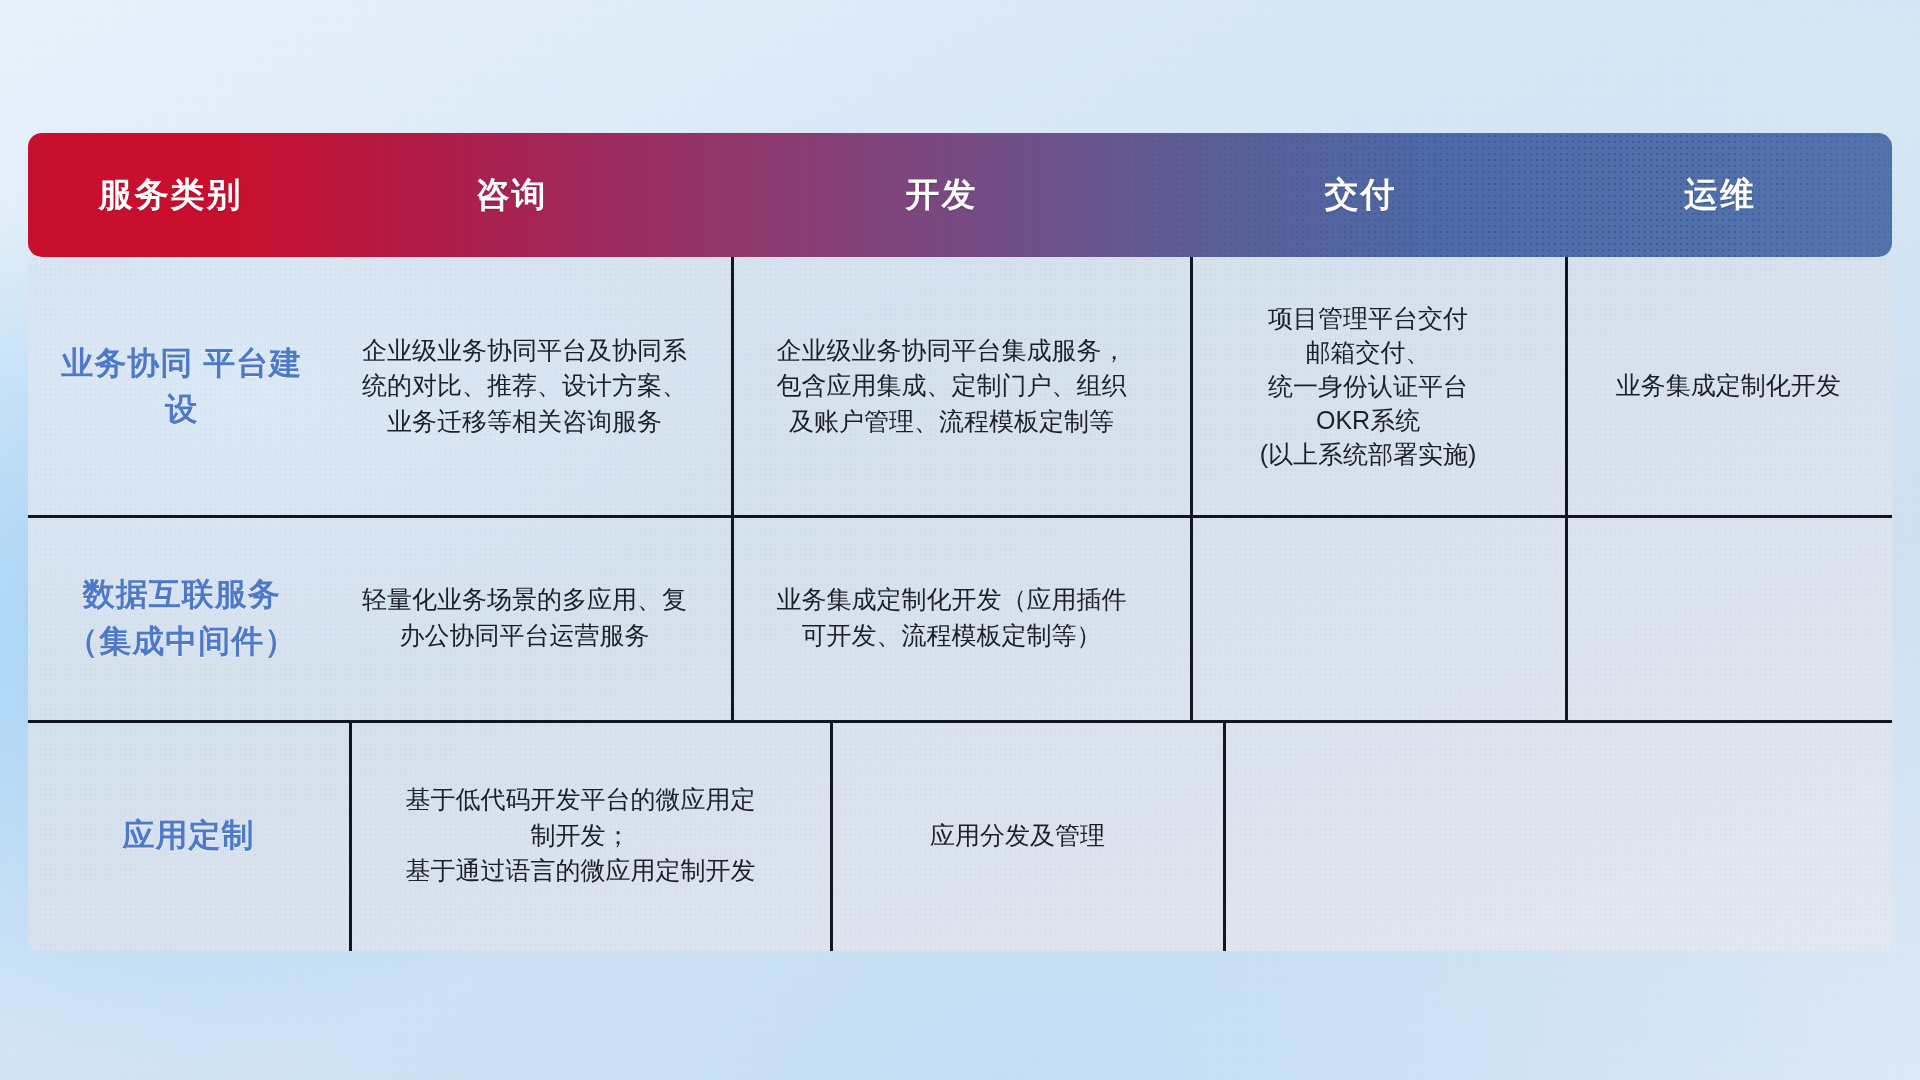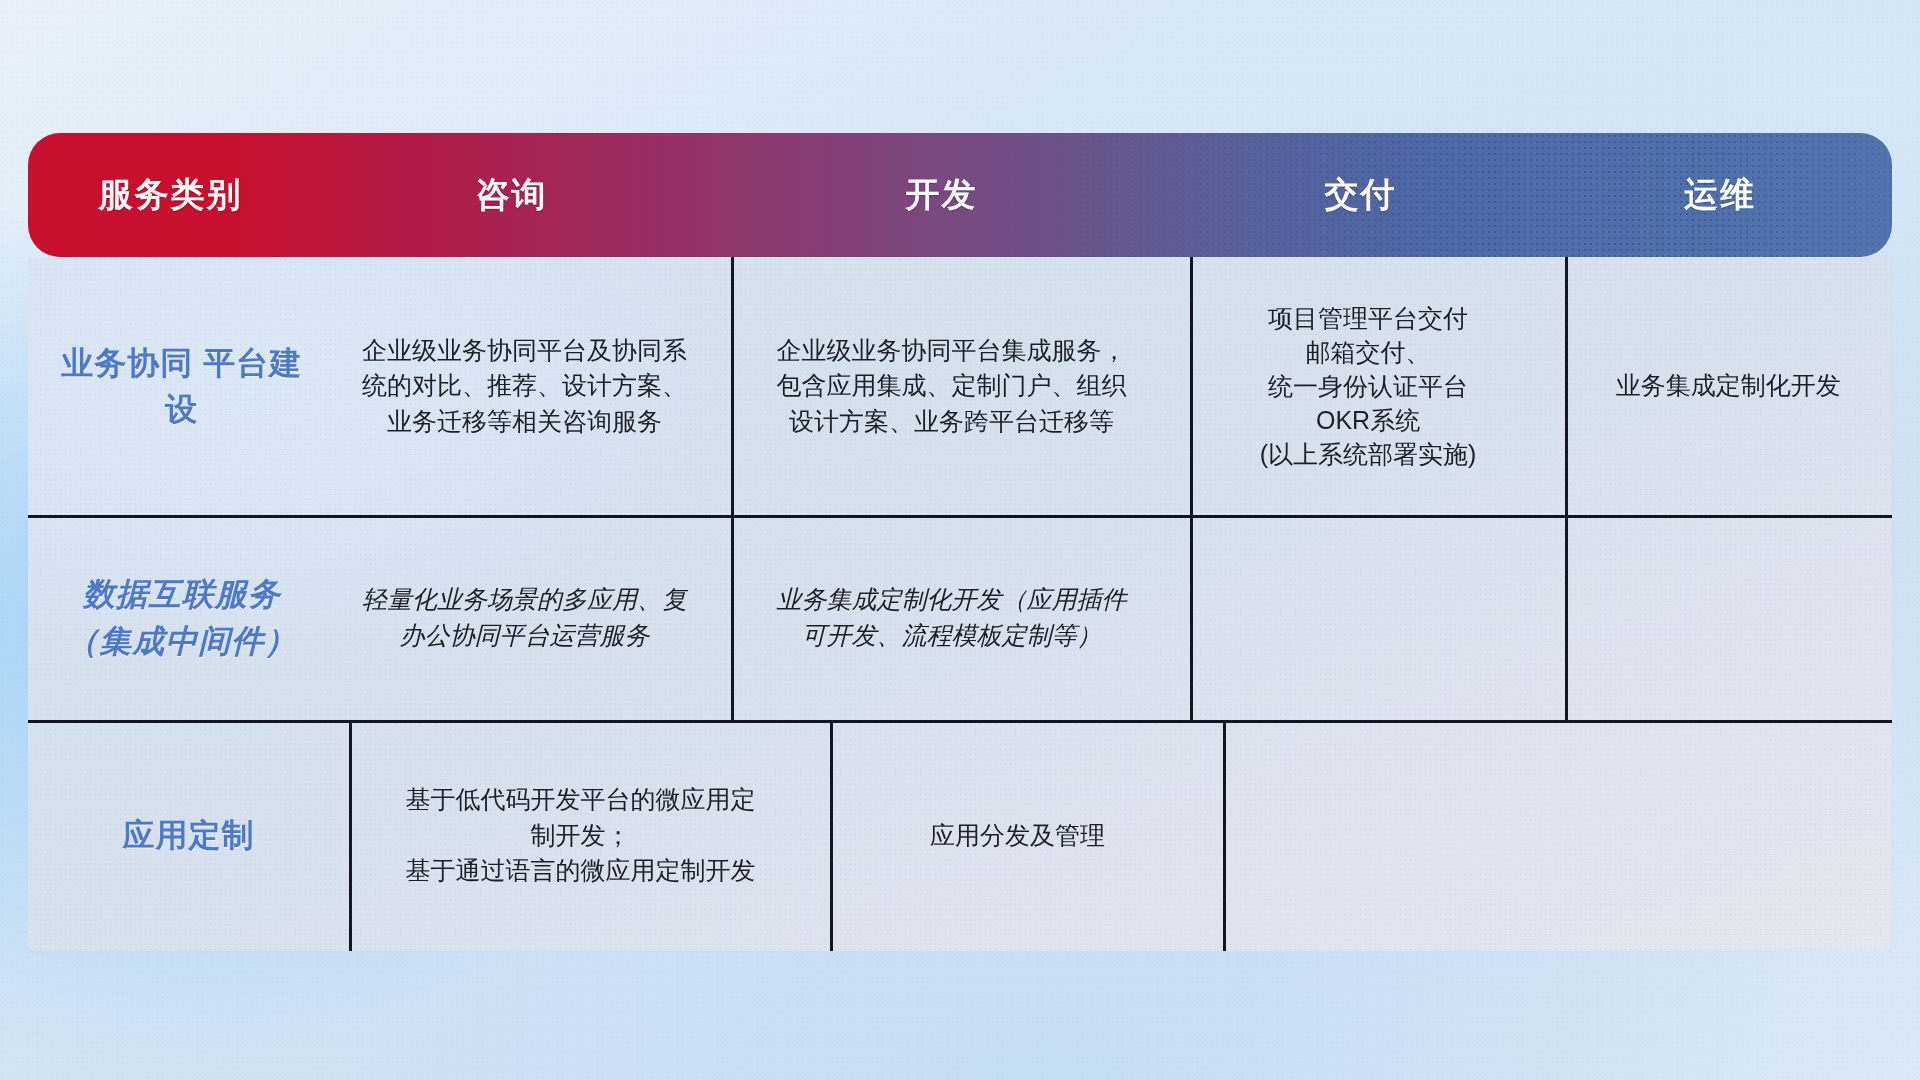--- a/index.html
+++ b/index.html
@@ -37,21 +37,21 @@
     left:28px; top:133px;
     width:1864px; height:818px;
     z-index:2;
   }
 
   
   .thead {
     position:relative;
     display:flex;
     height:124px;
-    border-radius:32px;
+    border-radius:14px;
     overflow:hidden;
     background:linear-gradient(90deg,
         #c8102e 0%,
         #c8102e 11%,
         #b31a44 20%,
         #9d2a5e 31%,
         #834178 44%,
         #6e5088 54%,
         #5a5f98 64%,
         #4c6aa8 76%,
@@ -94,21 +94,21 @@
     background-size:5px 5px;
     pointer-events:none;
   }
 
   .row {
     position:relative;
     display:flex;
     width:100%;
   }
   .row.r1 { height:258px; }
-  .row.r2 { height:205px;font-style:italic; }
+  .row.r2 { height:205px; }
   .row.r3 { height:231px; }
 
   
   .row.r2::before, .row.r3::before {
     content:"";
     position:absolute; left:0; right:0; top:0;
     height:3px;
     background:#111620;
     z-index:3;
   }
@@ -187,21 +187,21 @@
 平台建设</span>
         </div>
         <div class="td c2">
           <span class="cell-text">企业级业务协同平台及协同系
 统的对比、推荐、设计方案、
 业务迁移等相关咨询服务</span>
         </div>
         <div class="td c3 vsep">
           <span class="cell-text">企业级业务协同平台集成服务，
 包含应用集成、定制门户、组织
-设计方案、业务跨平台迁移等</span>
+及账户管理、流程模板定制等</span>
         </div>
         <div class="td c4 vsep">
           <span class="cell-text loose">项目管理平台交付
 邮箱交付、
 统一身份认证平台
 OKR系统
 (以上系统部署实施)</span>
         </div>
         <div class="td c5 vsep">
           <span class="cell-text">业务集成定制化开发</span>

